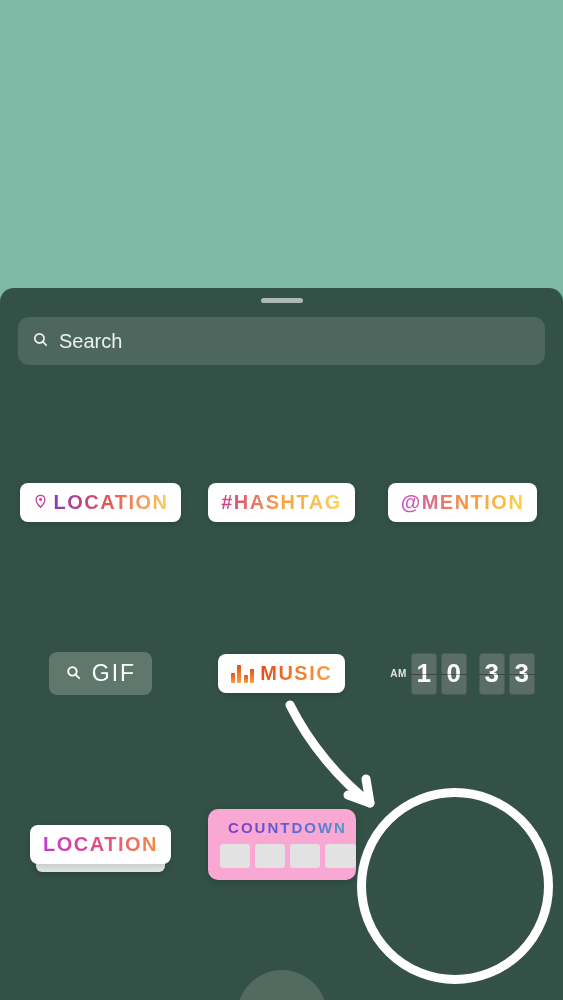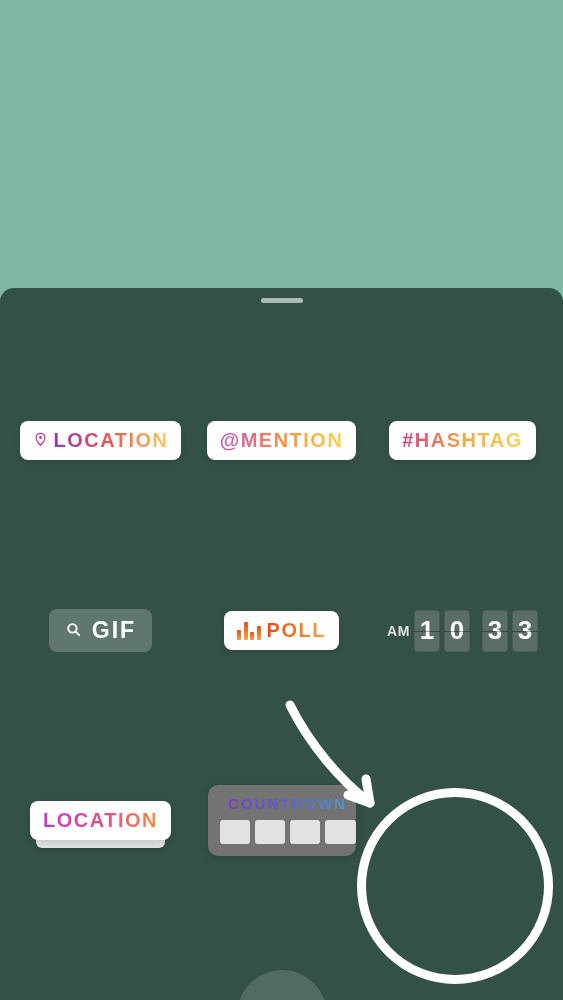--- a/index.html
+++ b/index.html
@@ -37,21 +37,21 @@
     .search-placeholder {
       color: rgba(255,255,255,0.9);
       font-size: 20px;
       font-weight: 400;
     }
     .grid {
       margin-top: 90px;
       display: grid;
       grid-template-columns: repeat(3, 1fr);
       grid-auto-rows: 95px;
-      row-gap: 95px;
+      row-gap: 76px;
       padding: 0 10px;
       justify-items: center;
       align-items: center;
     }
     .chip {
       background: #fff;
       border-radius: 8px;
       padding: 8px 13px;
       display: flex; align-items: center; gap: 6px;
       box-shadow: 0 2px 6px rgba(0,0,0,0.12);
@@ -92,36 +92,36 @@
       -webkit-background-clip: text; background-clip: text; color: transparent;
     }
     .pin-icon svg { width: 15px; height: 18px; }
     
     .chip-gif {
       background: rgba(255,255,255,0.22);
       color: #fff;
       border-radius: 8px;
       padding: 8px 16px;
       display: flex; align-items: center; gap: 10px;
-      font-weight: 700; font-size: 23px; letter-spacing: 2px;
+      font-weight: 400; font-size: 23px; letter-spacing: 2px;
     }
     .chip-gif .mini-search { width: 17px; height: 17px; }
     
     .music-bars { display: flex; align-items: flex-end; gap: 2.5px; height: 18px; }
     .music-bars span { width: 4px; background: linear-gradient(180deg,#e84d1a,#f8a33f); border-radius: 1px; }
     .music-bars span:nth-child(1){height:10px}
     .music-bars span:nth-child(2){height:18px}
     .music-bars span:nth-child(3){height:8px}
     .music-bars span:nth-child(4){height:14px}
     
     .clock {
       display: flex; align-items: center; gap: 4px;
     }
     .clock .ampm {
-      font-size: 14px; color: rgba(255,255,255,0.85); font-weight: 600; letter-spacing: 0.5px;
+      font-size: 10px; color: rgba(255,255,255,0.85); font-weight: 600; letter-spacing: 0.5px;
       align-self: center;
     }
     .flip {
       width: 26px; height: 42px;
       background: #5b6d67;
       border-radius: 4px;
       position: relative;
       display: flex; align-items: center; justify-content: center;
       color: #fdfdfb; font-weight: 700; font-size: 26px;
       box-shadow: inset 0 0 0 1px rgba(0,0,0,0.15);
@@ -140,21 +140,21 @@
     
     .questions-wrap { position: relative; }
     .tray {
       position: absolute; left: 6px; right: 6px; bottom: -8px; height: 10px;
       background: #dfe3df; border-radius: 0 0 6px 6px;
       box-shadow: 0 3px 5px rgba(0,0,0,0.15);
       z-index: -1;
     }
     
     .countdown-card {
-      background: #737373; border-radius: 10px;
+      background: #f9a8d4; border-radius: 10px;
       padding: 10px 0 12px 12px;
       width: 148px;
       box-shadow: 0 2px 8px rgba(0,0,0,0.15);
       display: flex; flex-direction: column; align-items: center; gap: 8px;
     }
     .countdown-title { font-weight: 700; font-size: 15px; letter-spacing: 2px; }
     .cd-blocks { display: flex; gap: 5px; width: 100%; }
     .cd-blocks span { flex: 1; height: 24px; background: #e2e2e2; border-radius: 3px; }
     
     .highlight-circle {
@@ -182,59 +182,68 @@
     }
   </style>
 </head>
 <body>
 
 <div class="viewport">
 
   <div class="sheet">
     <div class="grabber"></div>
 
+    <div class="search-bar">
+      <span>
+        <svg class="search-icon-svg" viewBox="0 0 24 24" fill="none" stroke="rgba(255,255,255,0.9)" stroke-width="2.4" stroke-linecap="round">
+            <circle cx="10.5" cy="10.5" r="6.5"></circle>
+            <line x1="20" y1="20" x2="15.2" y2="15.2"></line>
+          </svg>
+      </span>
+      <span class="search-placeholder">Search</span>
+    </div>
 
     <div class="grid">
 
       <div class="chip">
         <span class="pin-icon">
           <svg viewBox="0 0 24 24" fill="none">
               <path d="M12 22s7-7.2 7-12.2A7 7 0 0 0 5 9.8C5 14.8 12 22 12 22Z" stroke="#c23a9a" stroke-width="2"></path>
               <circle cx="12" cy="9.5" r="2.3" fill="#c23a9a"></circle>
             </svg>
         </span>
         <span class="chip-label grad1">LOCATION</span>
       </div>
 
       <div class="chip">
+        <span class="chip-label grad3">#HASHTAG</span>
+      </div>
+
+      <div class="chip">
         <span class="chip-label grad2">@MENTION</span>
-      </div>
-
-      <div class="chip">
-        <span class="chip-label grad3">#HASHTAG</span>
       </div>
 
       <div class="chip-gif">
         <span>
           <svg class="mini-search" viewBox="0 0 24 24" fill="none" stroke="#fff" stroke-width="2.6" stroke-linecap="round">
               <circle cx="10.5" cy="10.5" r="6"></circle>
               <line x1="20" y1="20" x2="15" y2="15"></line>
             </svg>
         </span>
         <span>GIF</span>
       </div>
 
       <div class="chip">
         <span class="music-bars">
           <span></span>
             <span></span>
             <span></span>
             <span></span>
         </span>
-        <span class="chip-label grad-music">POLL</span>
+        <span class="chip-label grad-music">MUSIC</span>
       </div>
 
       <div class="clock">
         <span class="ampm">AM</span>
         <div class="flip">1</div>
         <div class="flip">0</div>
         <div class="gap"></div>
         <div class="flip">3</div>
         <div class="flip">3</div>
       </div>

